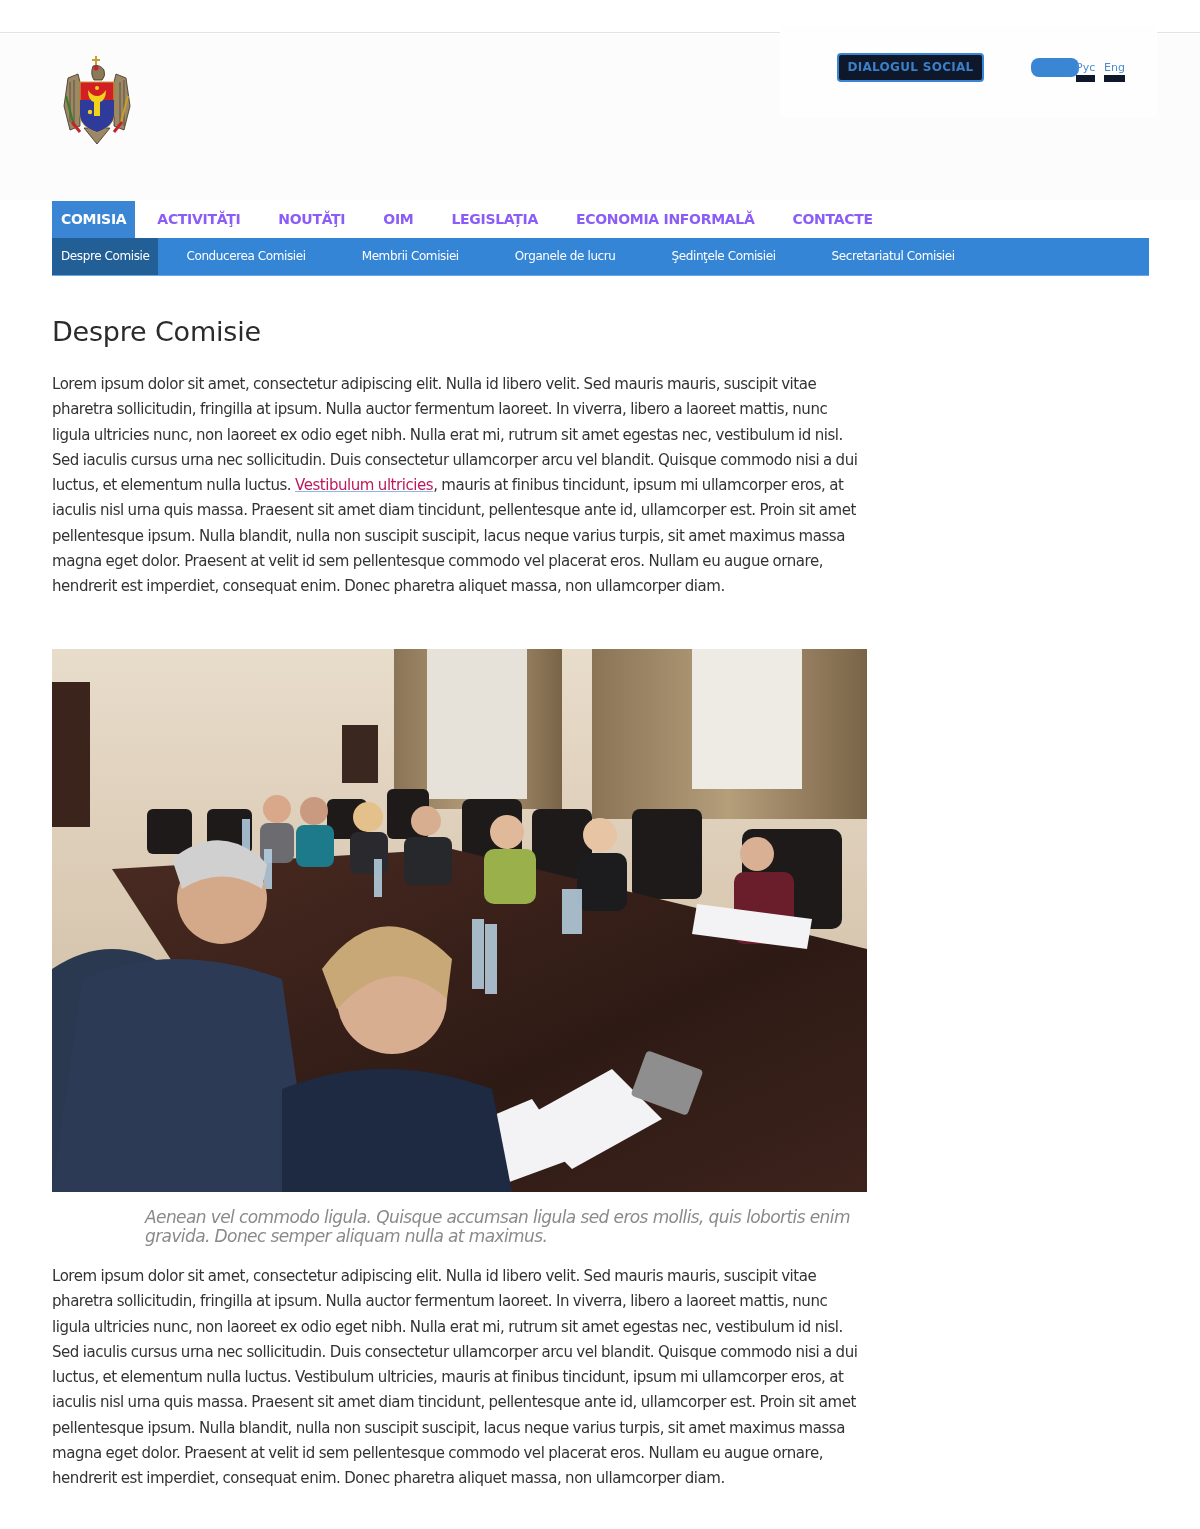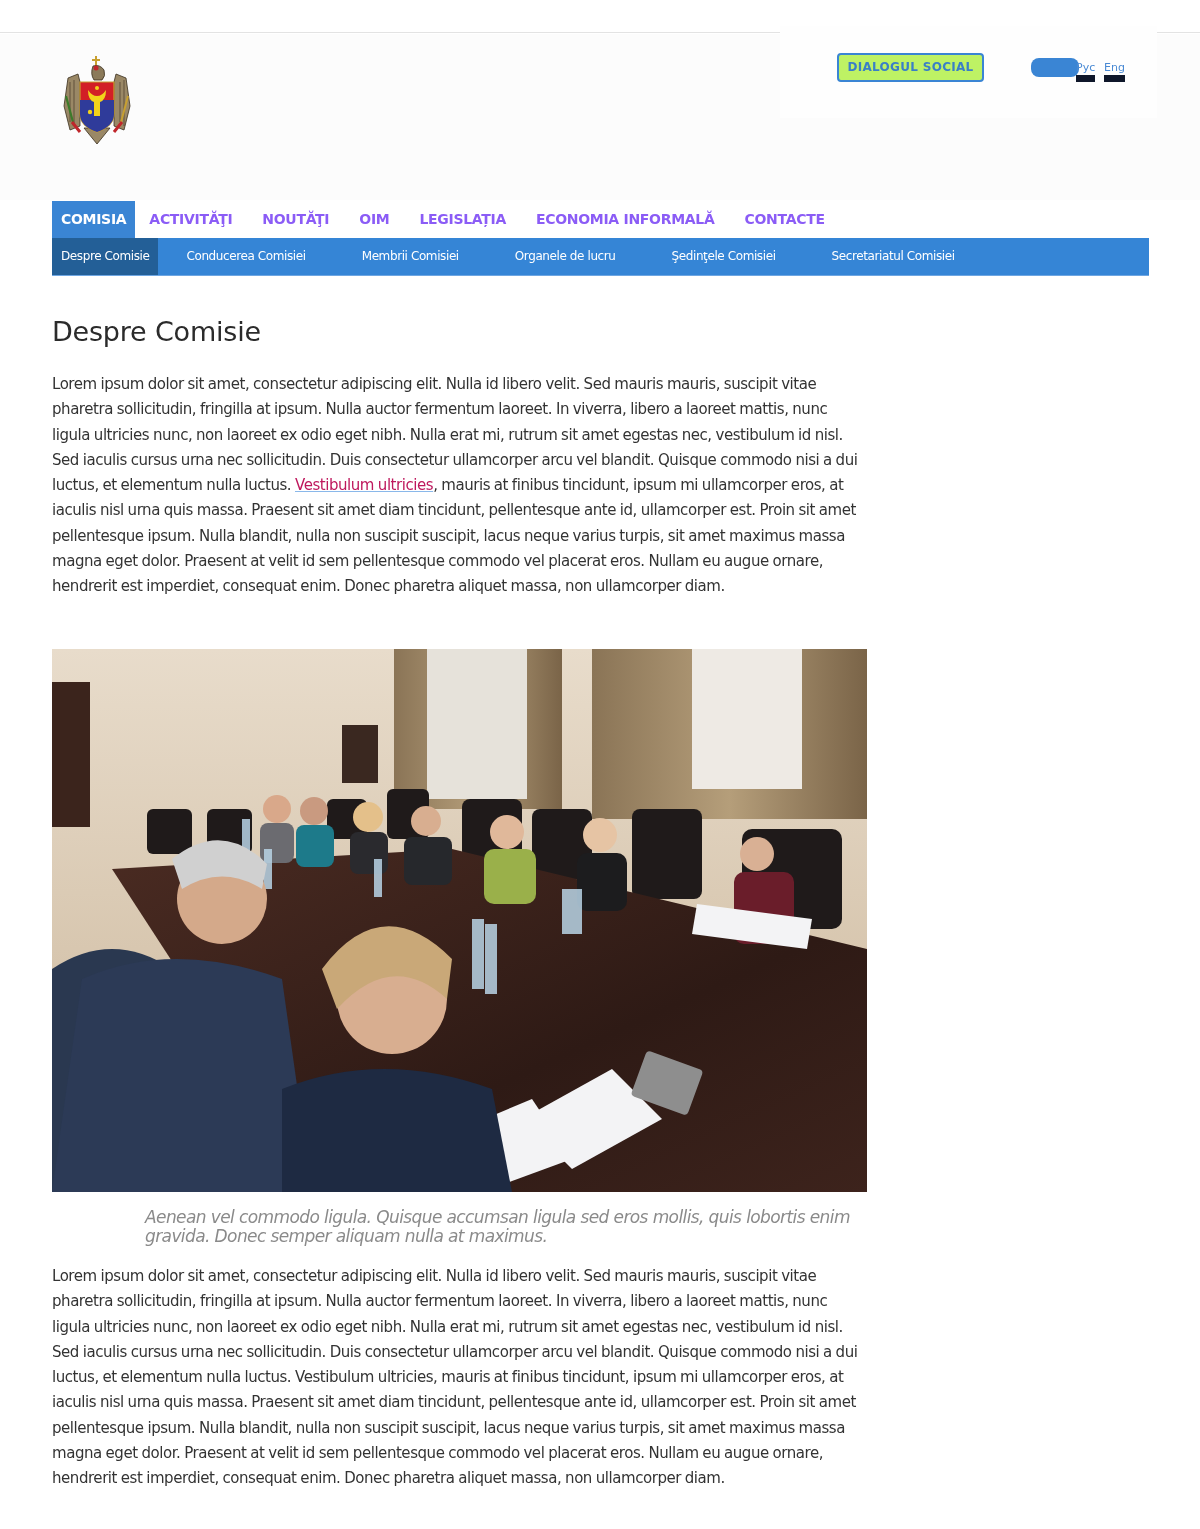--- a/index.html
+++ b/index.html
@@ -28,42 +28,42 @@
     }
     .site-title {
       position: absolute; left: 160px; top: 80px;
       font-family: "Liberation Sans", sans-serif;
       font-weight: bold; font-size: 20px; line-height: 26px;
       color: #222222; letter-spacing: 0.1px;
     }
     .site-title span { display: block; }
     .dialog-btn {
       position: absolute; left: 837px; top: 53px; width: 147px; height: 29px;
-      border: 2px solid #3a85d4; border-radius: 4px; background: #bef264;
+      border: 2px solid #3a85d4; border-radius: 4px; background: #0f172a;
       color: #3a7fc7; font-family: "DejaVu Sans", sans-serif;
       font-weight: bold; font-size: 12px; line-height: 25px; text-align: center;
       letter-spacing: 0.3px; cursor: pointer;
     }
     .lang {
       position: absolute; top: 58px; font-size: 11px; line-height: 18px;
       font-family: "DejaVu Sans", sans-serif;
     }
     .lang-active {
       left: 1031px; width: 36px; height: 19px; background: #3a85d4; color: #ffffff;
       border-radius: 8px; font-weight: bold; text-align: right; padding-left: 48px;
     }
     .lang-link {
       color: #4a8ad4; text-decoration: none; border-bottom: 7px solid #0f172a;
       line-height: 14px; top: 61px;
     }
     .lang-pyc { left: 1076px; }
     .lang-eng { left: 1104px; }
 
     .main-nav {
-      position: absolute; left: 52px; top: 201px; height: 37px; display: flex;
+      position: absolute; left: 52px; top: 201px; height: 37px; display: flex; gap: 8px;
     }
     .main-nav .item {
       height: 37px; padding: 0 15px; font-weight: bold; font-size: 14px;
       line-height: 37px; color: #8b5cf6; font-family: "DejaVu Sans", sans-serif;
       white-space: nowrap; cursor: pointer; letter-spacing: -0.3px;
     }
     .main-nav .item.active { background: #3a85d4; color: #ffffff; padding: 0 9px; }
     .main-nav .item:nth-child(2) { padding-left: 14px; }
 
     .sub-nav {

